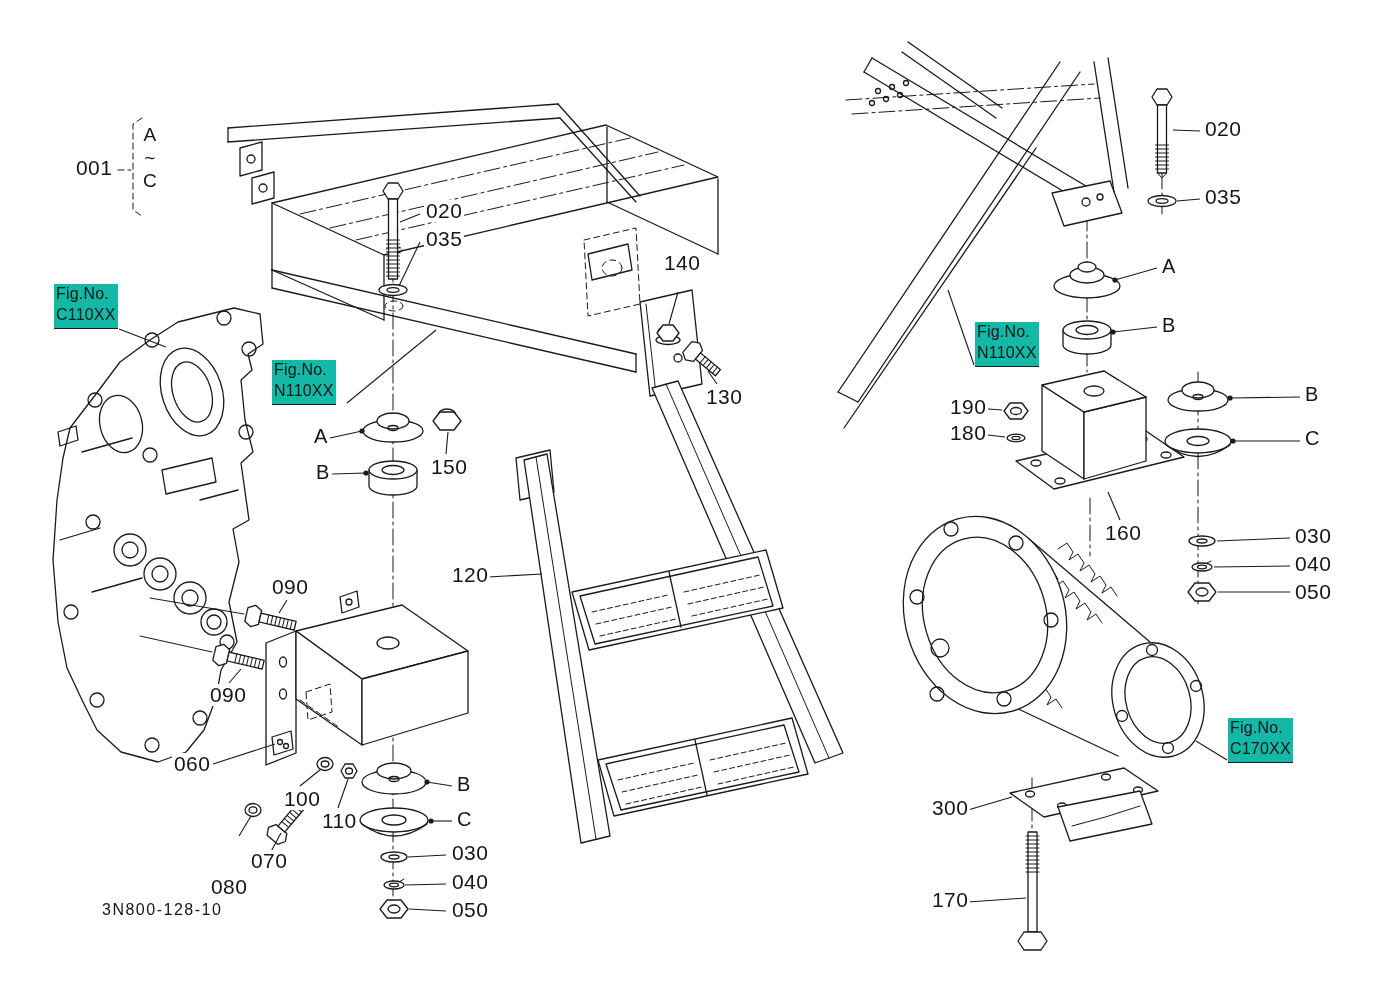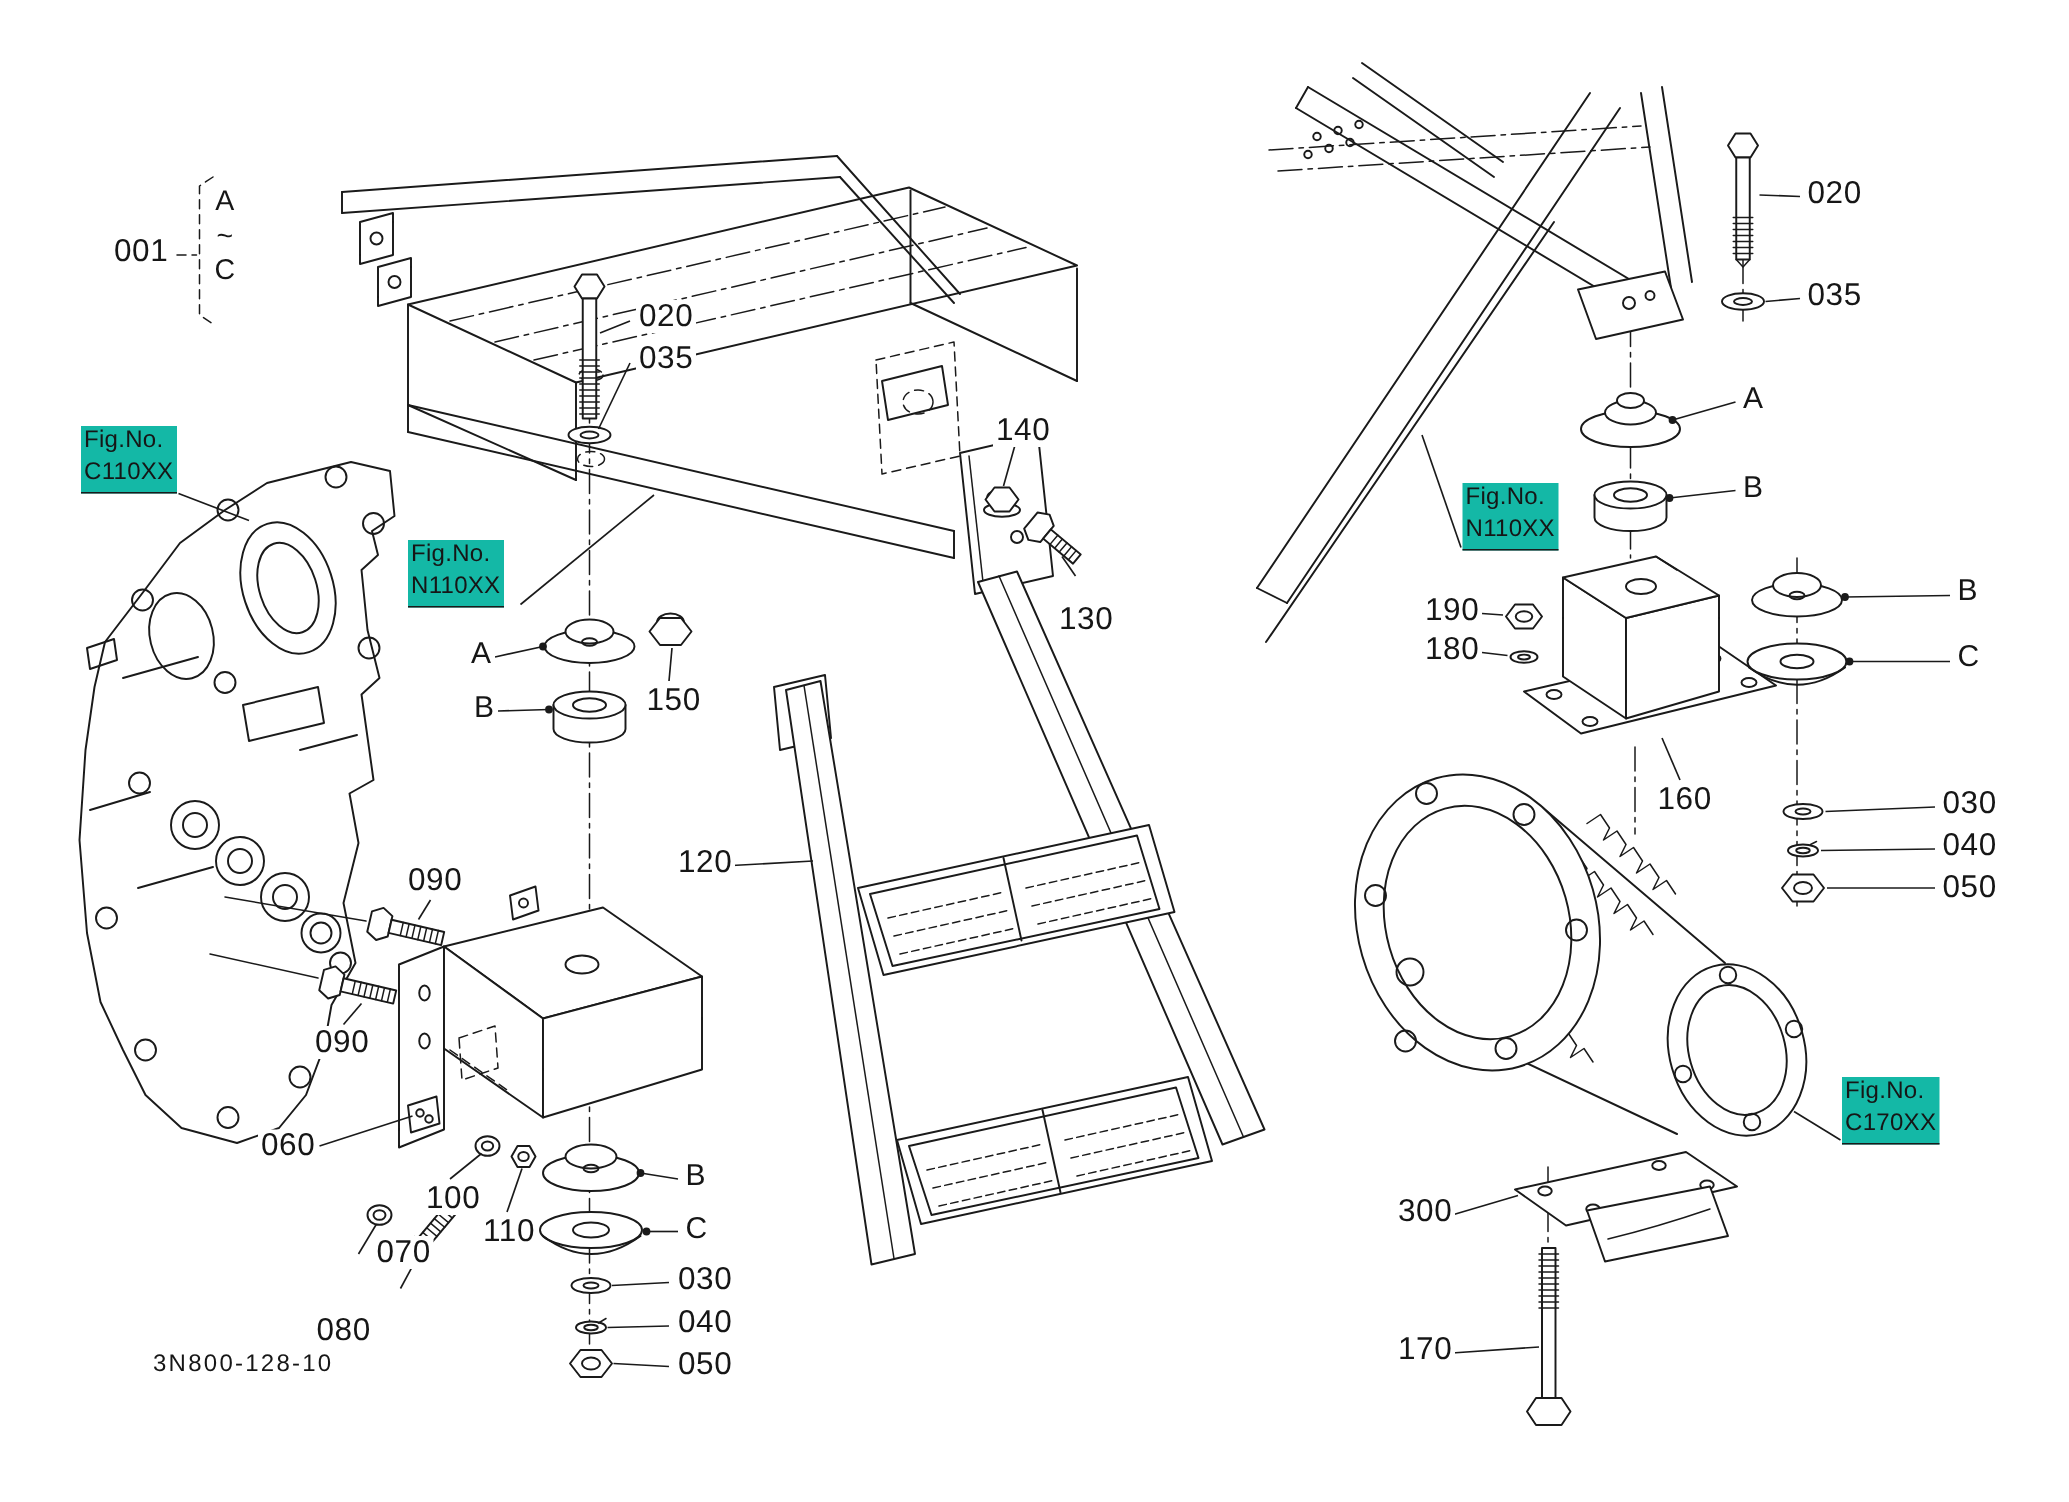--- a/index.html
+++ b/index.html
@@ -434,33 +434,33 @@
   <div id="callout-layer">
     <div class="callout" style="left:74px; top:157px">001</div>
     <div class="legend-range">
       <span>A</span>
       <span>~</span>
       <span>C</span>
     </div>
     <div class="drawing-number">3N800-128-10</div>
   <div class="callout" style="left: 424px; top: 200px;">020</div>
       <div class="callout" style="left: 424px; top: 228px;">035</div>
-      <div class="callout" style="left: 662px; top: 276px;">140</div>
-      <div class="callout" style="left: 704px; top: 386px; margin-top: 16px;">130</div>
+      <div class="callout" style="left: 662px; top: 252px;">140</div>
+      <div class="callout" style="left: 704px; top: 386px;">130</div>
       <div class="callout letter" style="left: 312px; top: 426px;">A</div>
       <div class="callout letter" style="left: 314px; top: 462px;">B</div>
       <div class="callout" style="left: 429px; top: 456px; text-align: right;">150</div>
       <div class="callout" style="left: 450px; top: 564px;">120</div>
       <div class="callout" style="left: 270px; top: 576px;">090</div>
       <div class="callout" style="left: 208px; top: 684px;">090</div>
       <div class="callout" style="left: 172px; top: 753px;">060</div>
       <div class="callout" style="left: 282px; top: 788px;">100</div>
       <div class="callout" style="left: 320px; top: 810px;">110</div>
       <div class="callout" style="left: 209px; top: 876px;">080</div>
-      <div class="callout" style="left: 249px; top: 824px;">070</div>
+      <div class="callout" style="left: 249px; top: 850px;">070</div>
       <div class="callout letter" style="left: 455px; top: 774px;">B</div>
       <div class="callout letter" style="left: 455px; top: 809px;">C</div>
       <div class="callout" style="left: 450px; top: 842px;">030</div>
       <div class="callout" style="left: 450px; top: 871px;">040</div>
       <div class="callout" style="left: 450px; top: 899px;">050</div>
       <div class="callout" style="left: 1203px; top: 118px;">020</div>
       <div class="callout" style="left: 1203px; top: 186px;">035</div>
       <div class="callout letter" style="left: 1160px; top: 256px;">A</div>
       <div class="callout letter" style="left: 1160px; top: 315px;">B</div>
       <div class="callout" style="left: 948px; top: 396px;">190</div>

